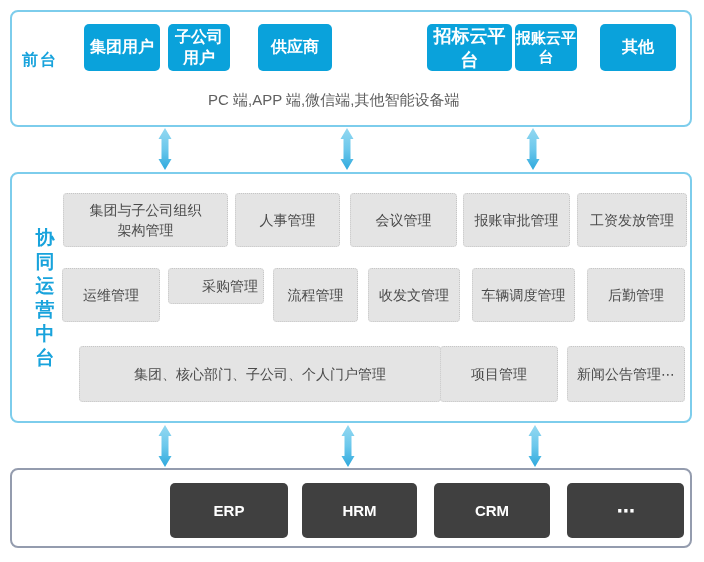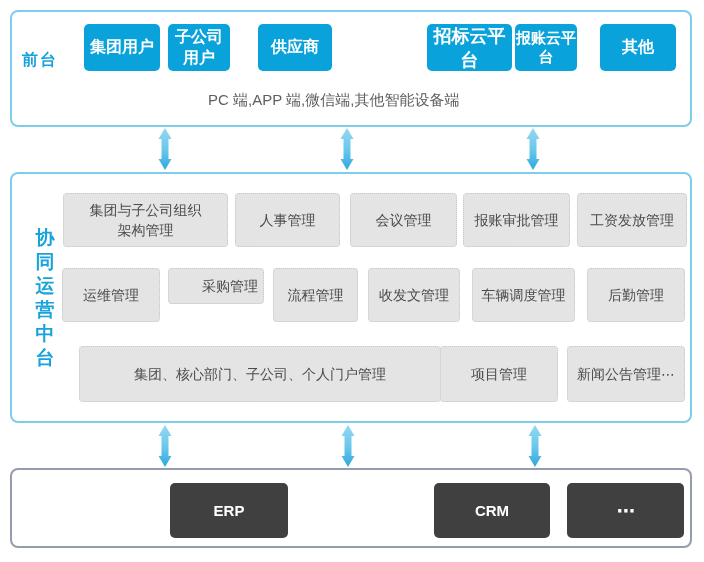--- a/index.html
+++ b/index.html
@@ -173,16 +173,17 @@
   <div class="arrow" style="left:526px; top:425px;">
     <svg viewBox="0 0 18 42">
         <path fill="url(#arrowGrad)" d="M9 0 L15.5 11 L12.5 11 L12.5 31 L15.5 31 L9 42 L2.5 31 L5.5 31 L5.5 11 L2.5 11 Z"></path>
       </svg>
   </div>
 
   <div class="tier gray-border" style="left:10px; top:468px; width:682px; height:80px;"></div>
 
 
   <div class="navy-box" style="left:170px; width:118px;">ERP</div>
+  <div class="navy-box" style="left:302px; width:115px;">HRM</div>
   <div class="navy-box" style="left:434px; width:116px;">CRM</div>
   <div class="navy-box" style="left:567px; width:117px; font-size:18px;">⋯</div>
 
 </div>
 
 </body></html>

